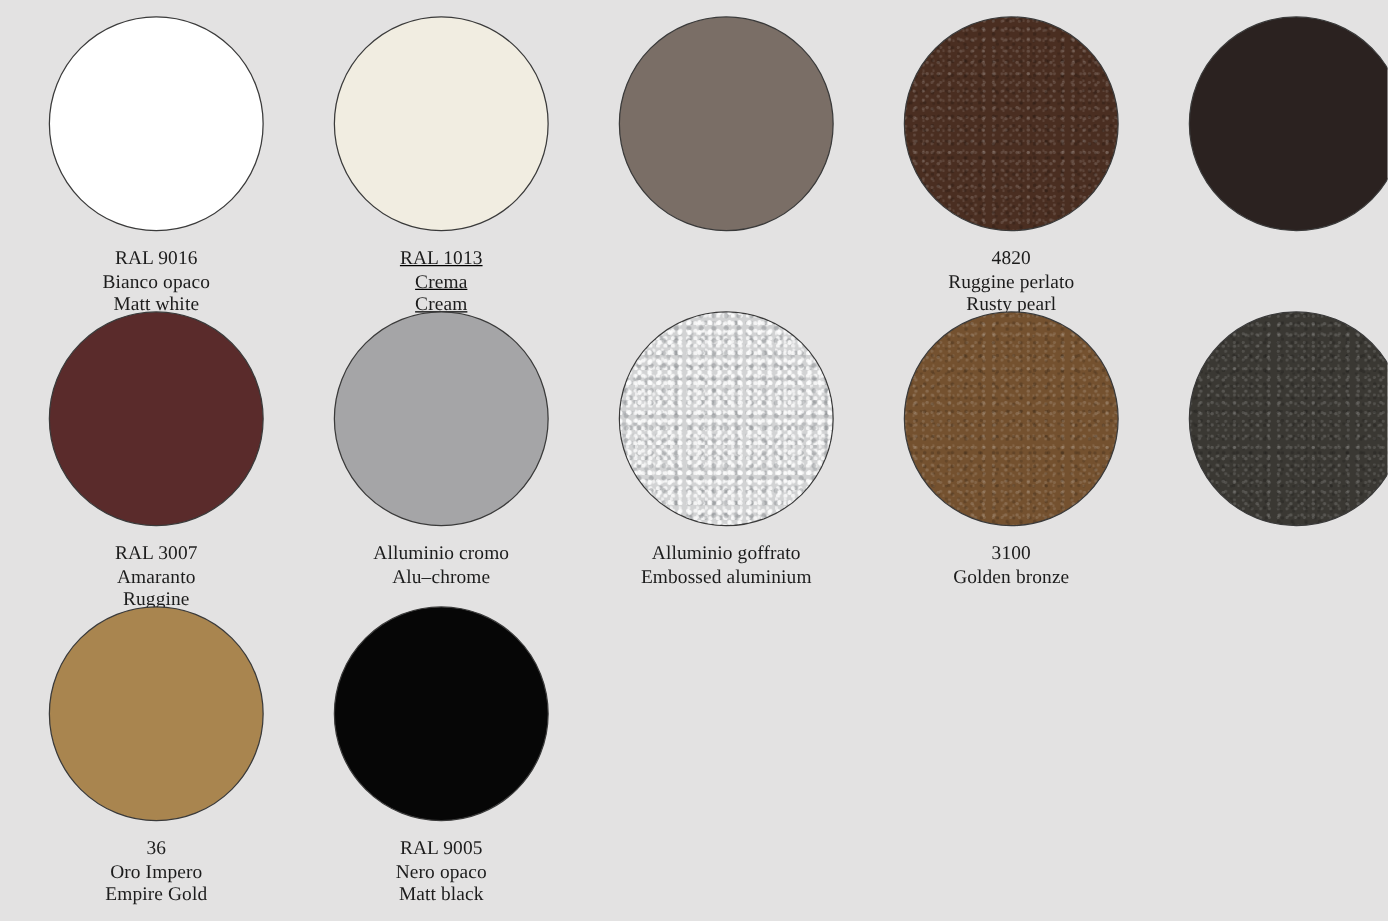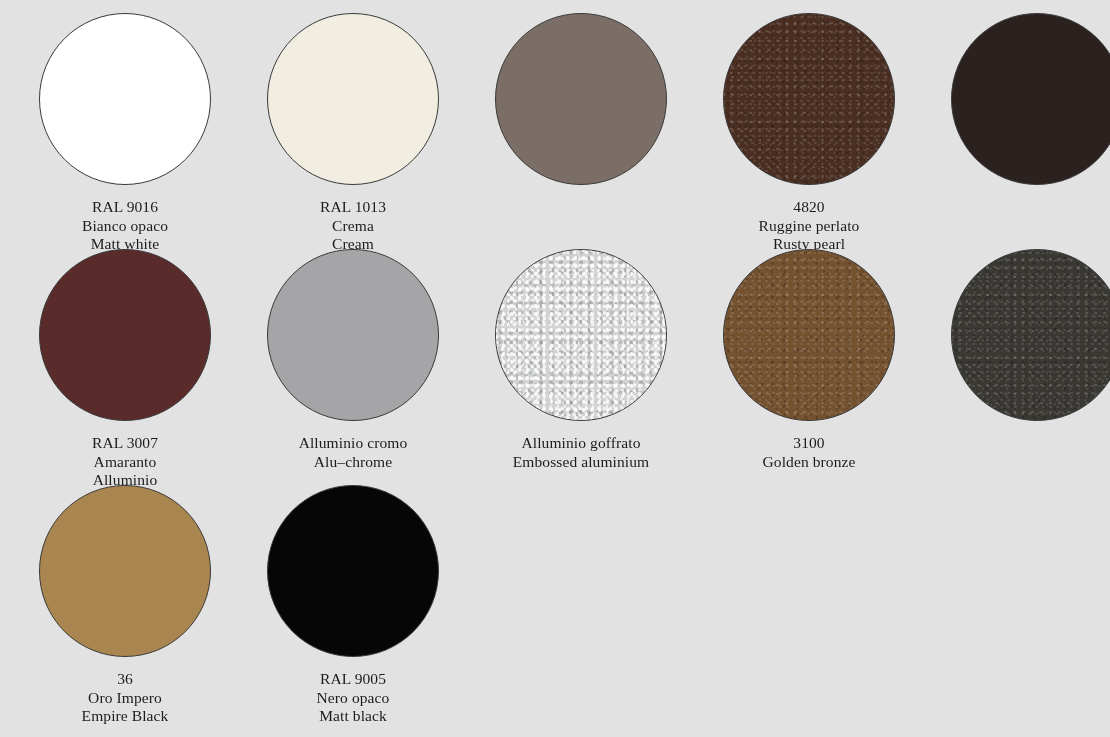--- a/index.html
+++ b/index.html
@@ -97,21 +97,21 @@
         <div class="swatch-disc" title="Matt white" style="background-color: rgb(255, 255, 255);">
           <div class="grain"></div>
         </div>
       </div>
       <div class="swatch-caption">
         <span class="caption-line">RAL 9016</span>
         <span class="caption-line">Bianco opaco</span>
         <span class="caption-line">Matt white</span>
       </div>
     </div>
-    <div class="swatch-cell" style="left: 239px; top: 13px;">
+    <div class="swatch-cell" style="left: 239px; top: 13px; text-decoration: underline;">
       <div class="swatch-disc-wrap">
         <div class="swatch-disc" title="Cream" style="background-color: rgb(241, 237, 225);">
           <div class="grain"></div>
         </div>
       </div>
       <div class="swatch-caption">
         <span class="caption-line">RAL 1013</span>
         <span class="caption-line">Crema</span>
         <span class="caption-line">Cream</span>
       </div>
@@ -144,21 +144,21 @@
     </div>
     <div class="swatch-cell" style="left: 11px; top: 249px;">
       <div class="swatch-disc-wrap">
         <div class="swatch-disc" title="Amaranth" style="background-color: rgb(90, 43, 43);">
           <div class="grain"></div>
         </div>
       </div>
       <div class="swatch-caption">
         <span class="caption-line">RAL 3007</span>
         <span class="caption-line">Amaranto</span>
-        <span class="caption-line">Alluminio</span>
+        <span class="caption-line">Ruggine</span>
       </div>
     </div>
     <div class="swatch-cell" style="left: 467px; top: 249px;">
       <div class="swatch-disc-wrap">
         <div class="swatch-disc tex-embossed" title="Embossed aluminium" style="background-color: rgb(210, 211, 212);">
           <div class="grain"></div>
         </div>
       </div>
       <div class="swatch-caption">
         <span class="caption-line">Alluminio goffrato</span>
@@ -196,21 +196,21 @@
     </div>
     <div class="swatch-cell" style="left: 11px; top: 485px;">
       <div class="swatch-disc-wrap">
         <div class="swatch-disc" title="Empire Gold" style="background-color: rgb(169, 133, 79);">
           <div class="grain"></div>
         </div>
       </div>
       <div class="swatch-caption">
         <span class="caption-line">36</span>
         <span class="caption-line">Oro Impero</span>
-        <span class="caption-line">Empire Black</span>
+        <span class="caption-line">Empire Gold</span>
       </div>
     </div>
     <div class="swatch-cell" style="left: 239px; top: 485px;">
       <div class="swatch-disc-wrap">
         <div class="swatch-disc" title="Matt black" style="background-color: rgb(6, 6, 6);">
           <div class="grain"></div>
         </div>
       </div>
       <div class="swatch-caption">
         <span class="caption-line">RAL 9005</span>

